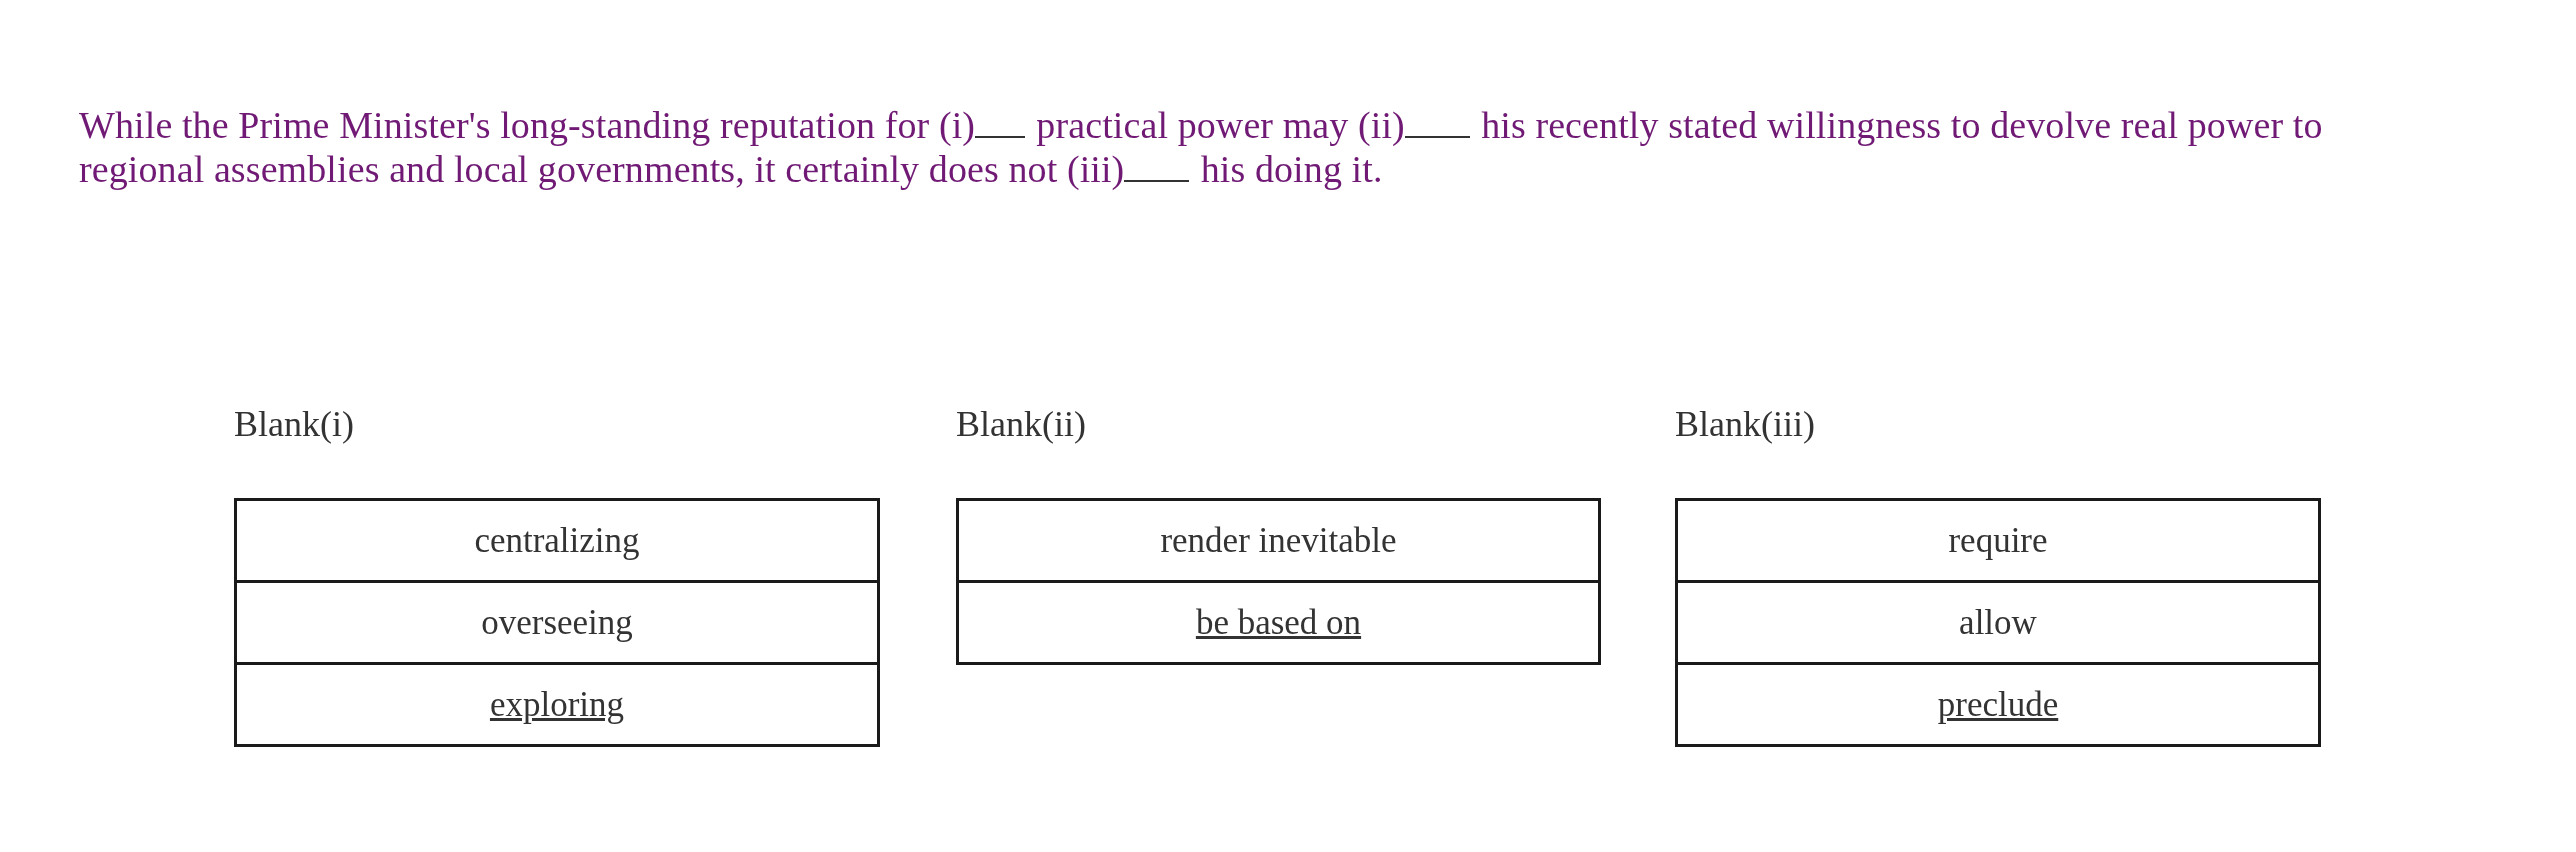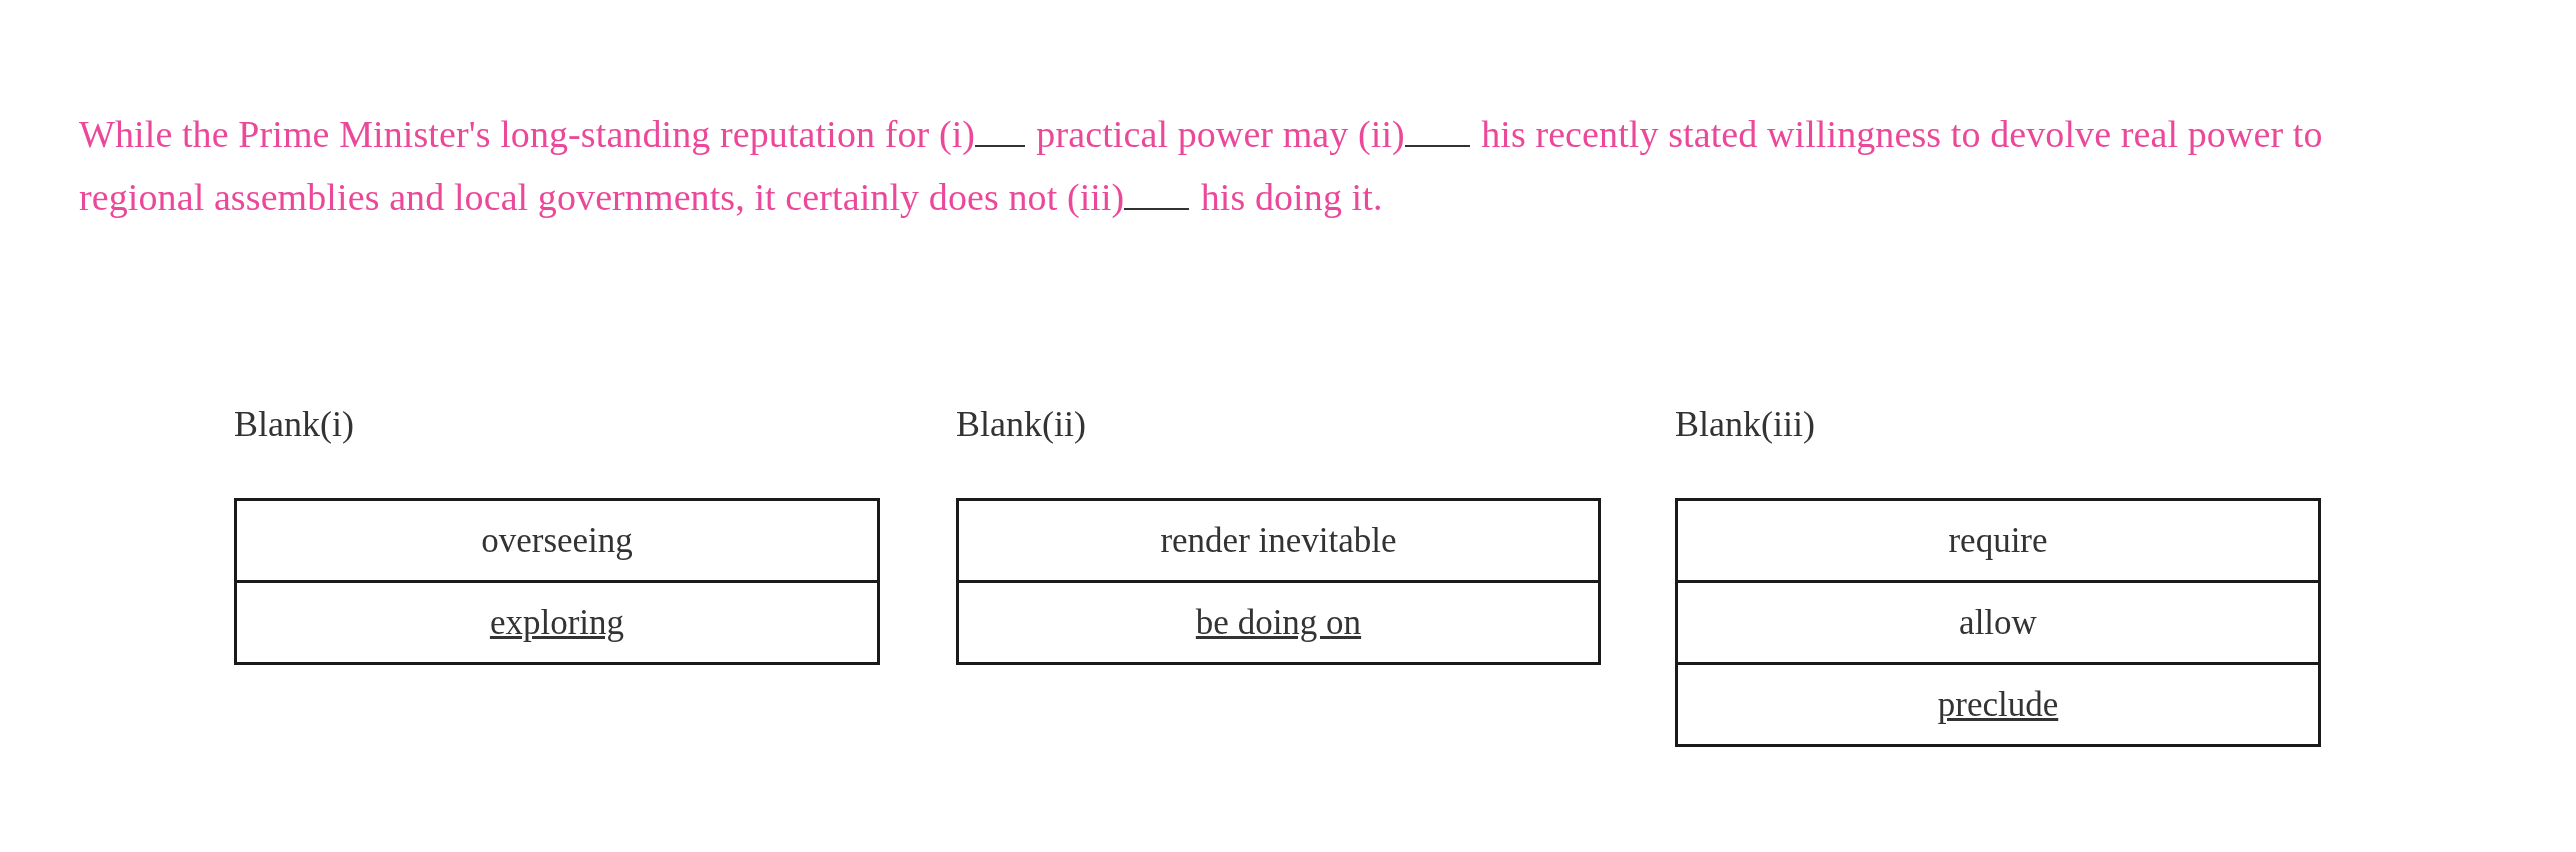--- a/index.html
+++ b/index.html
@@ -17,22 +17,22 @@
     overflow: hidden;
   }
 
   
   #prompt {
     position: absolute;
     left: 79px;
     top: 65px;
     width: 2372px;
     font-size: 38px;
-    line-height: 63px;
-    color: #ec4899;
+    line-height: 44px;
+    color: #701a75;
     letter-spacing: 0.1px;
     white-space: pre-wrap;
   }
   #prompt .blank-rule {
     display: inline-block;
     border-bottom: 2.5px solid #333333;
     vertical-align: baseline;
     height: 0.85em;
     margin: 0 1.7px 0 0;
   }
@@ -97,38 +97,41 @@
 
   <p id="prompt"><span>While the Prime Minister's long-standing reputation for (i)</span><span class="blank-rule rule-short"></span><span> practical power may (ii)</span><span class="blank-rule rule-long"></span><span> his recently stated willingness to devolve real power to regional assemblies and local governments, it certainly does not (iii)</span><span class="blank-rule rule-long"></span><span> his doing it.</span></p>
 
   <div id="answer-area">
 
     <div class="blank-column" id="column-1">
       <div class="column-header">Blank(i)</div>
       <table class="option-table">
         <tbody>
           <tr>
+            <td>centralizing</td>
+          </tr>
+          <tr>
             <td>overseeing</td>
           </tr>
           <tr>
             <td>exploring</td>
           </tr>
         </tbody>
       </table>
     </div>
 
     <div class="blank-column" id="column-2">
       <div class="column-header">Blank(ii)</div>
       <table class="option-table">
         <tbody>
           <tr>
             <td>render inevitable</td>
           </tr>
           <tr>
-            <td>be doing on</td>
+            <td>be based on</td>
           </tr>
         </tbody>
       </table>
     </div>
 
     <div class="blank-column" id="column-3">
       <div class="column-header">Blank(iii)</div>
       <table class="option-table">
         <tbody>
           <tr>

